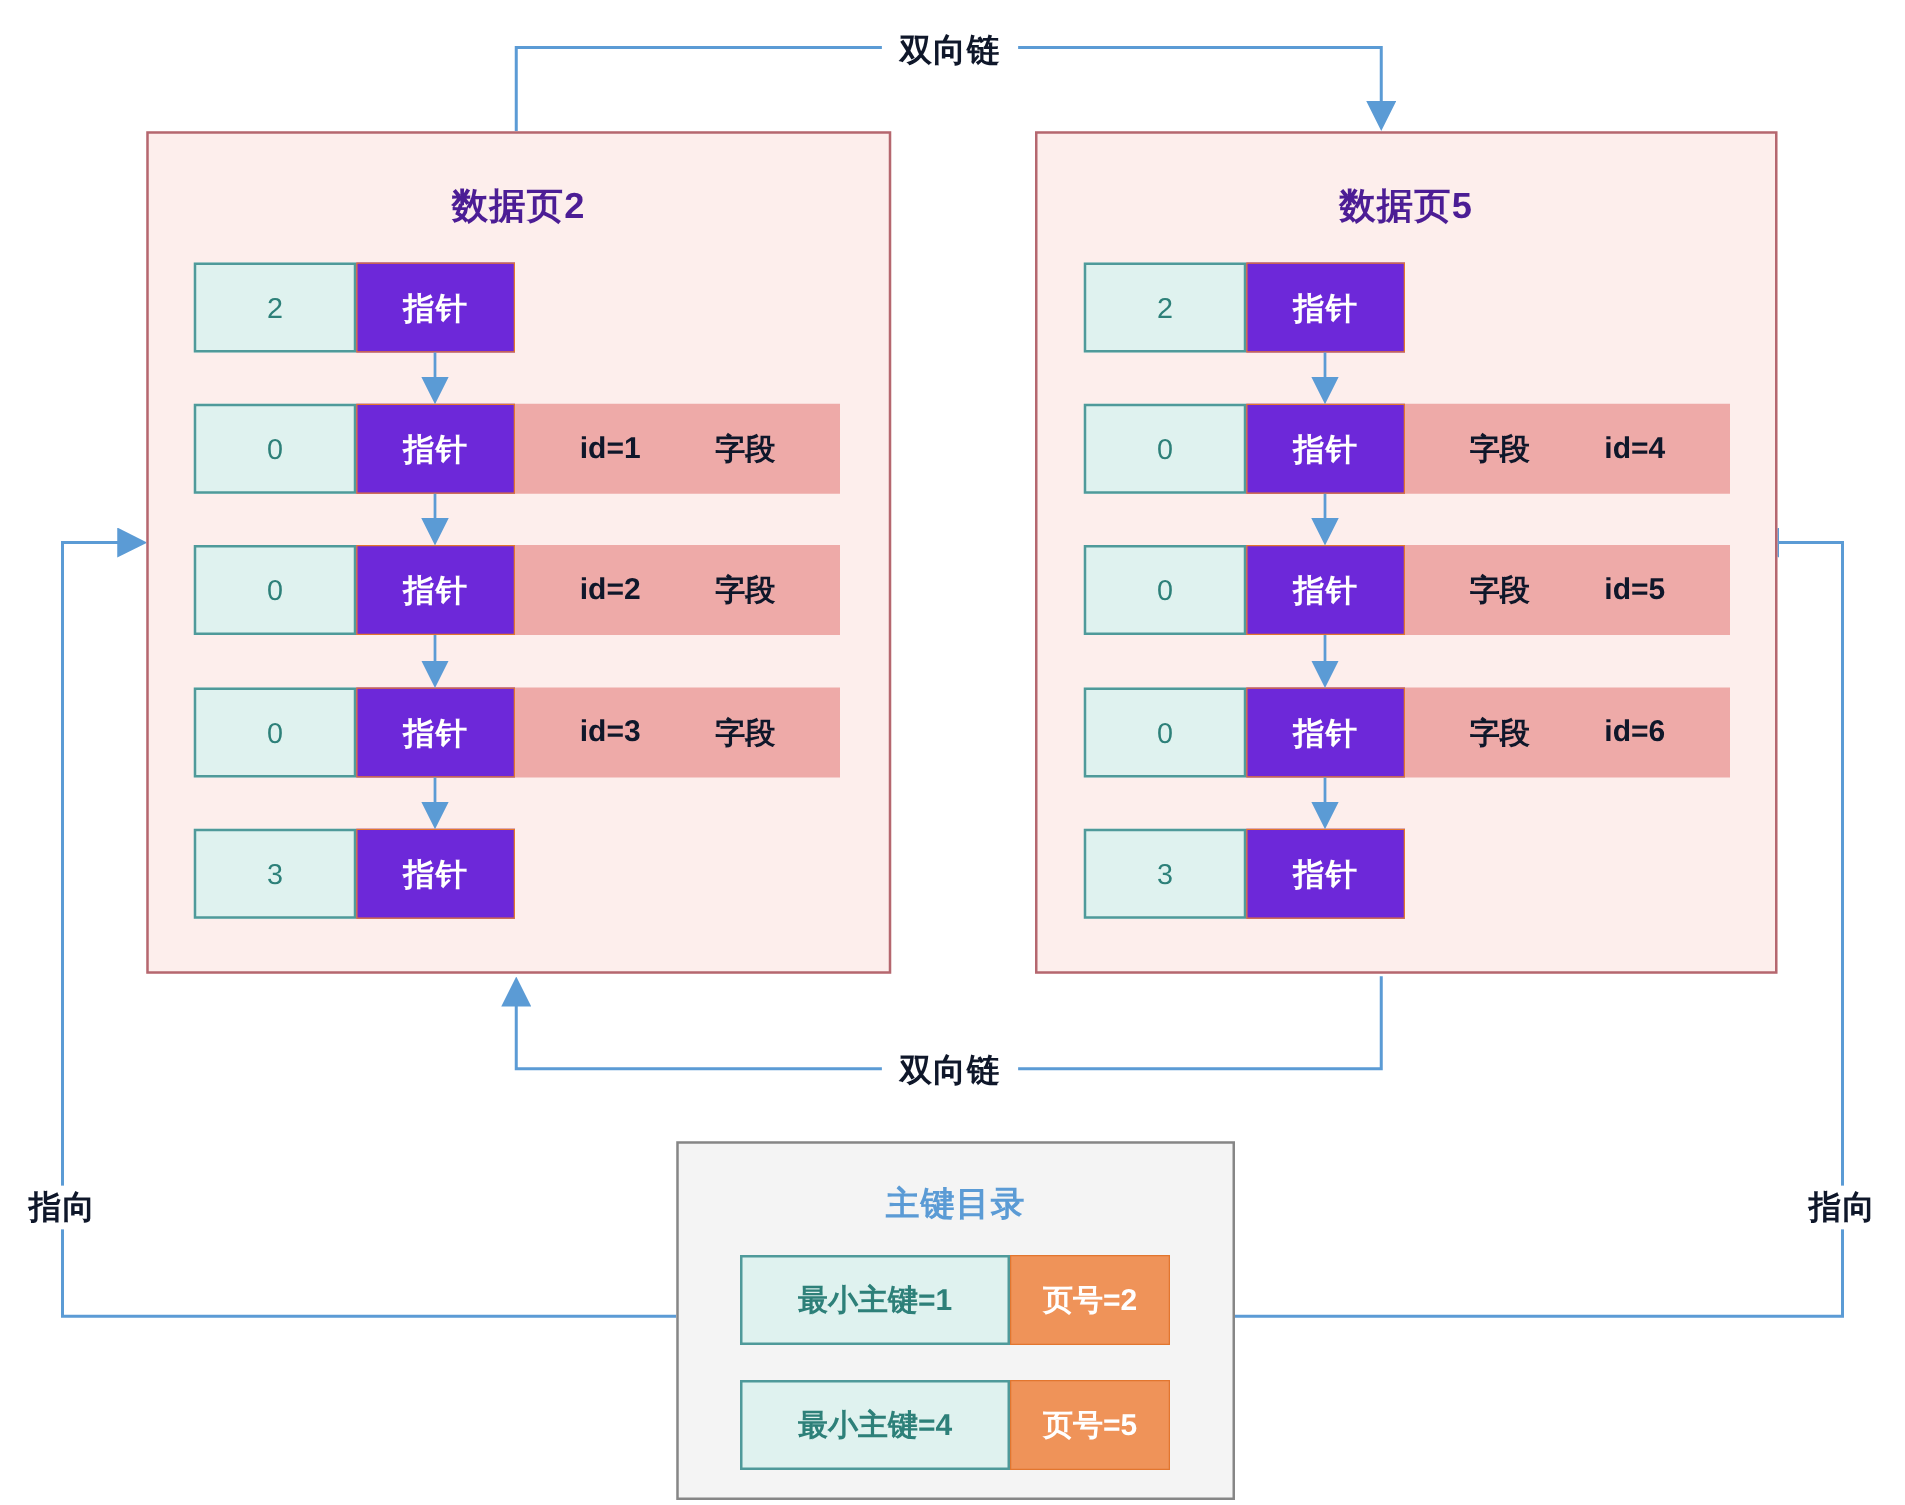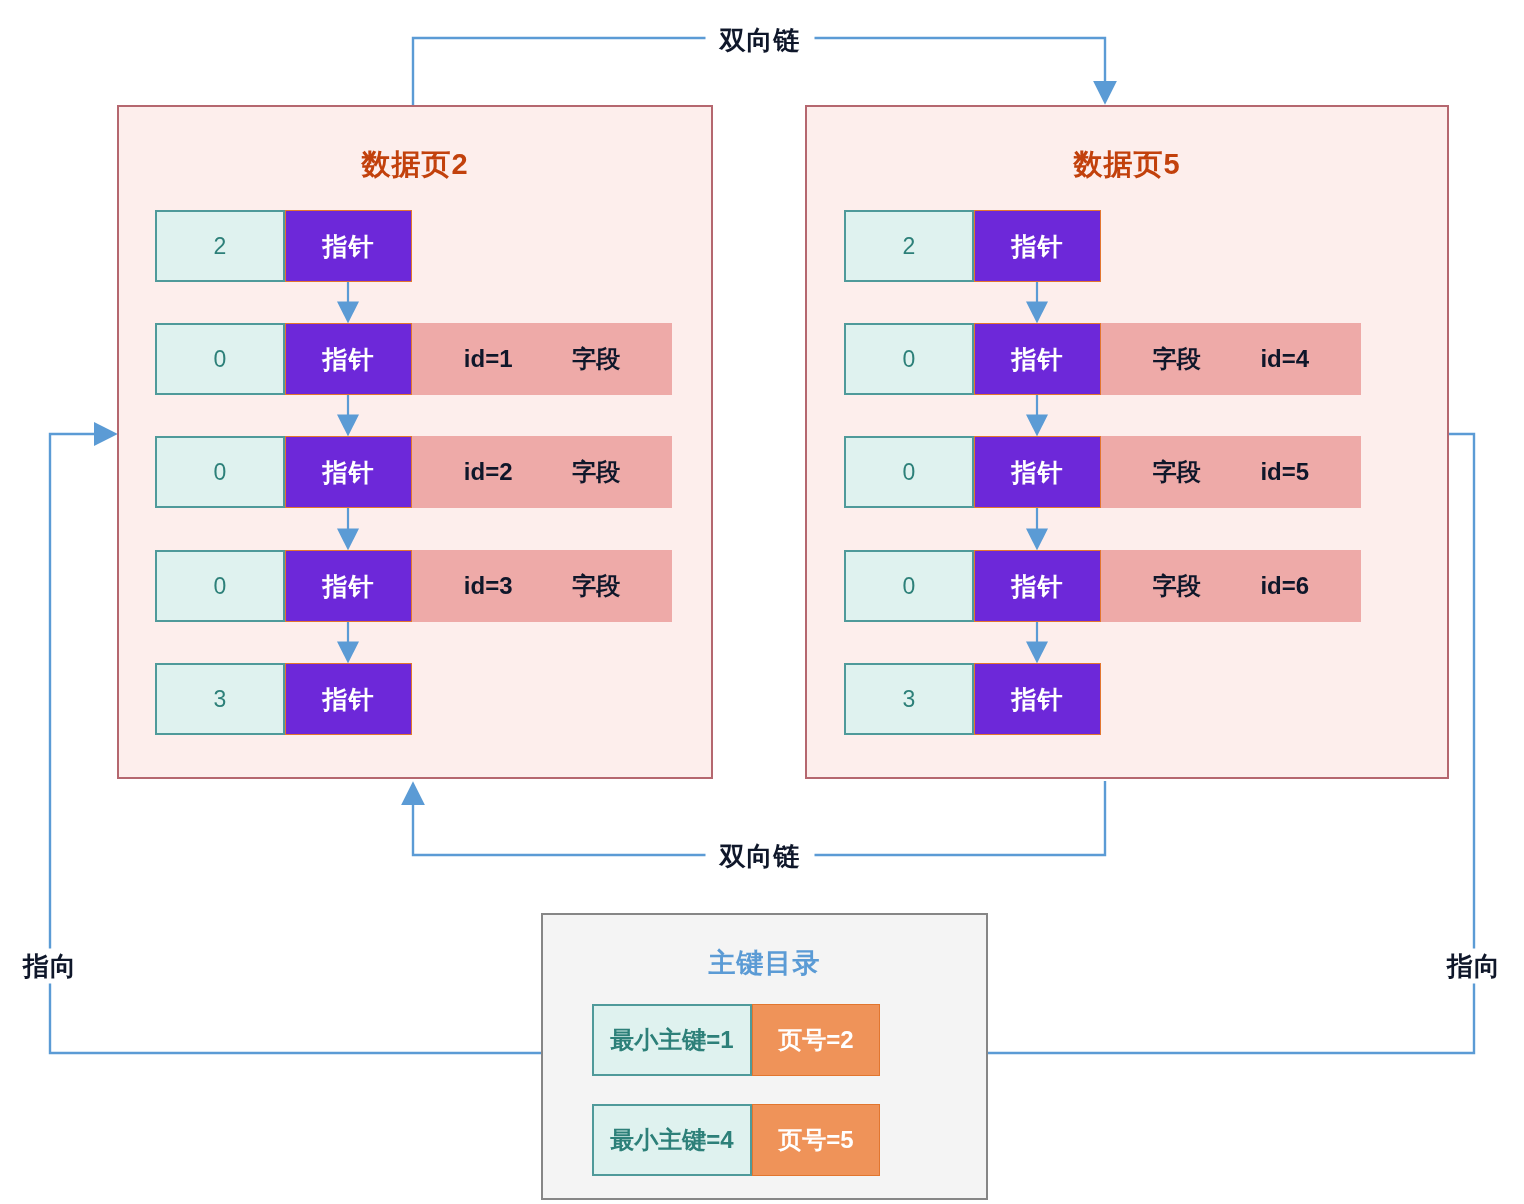--- a/index.html
+++ b/index.html
@@ -14,21 +14,21 @@
   .page-box{
     position:absolute;
     background:#fdeeec;
     border:2px solid #b5676f;
     box-sizing:border-box;
   }
   .page-title{
     position:absolute;left:0;right:0;top:38px;
     text-align:center;
     font-size:29px;font-weight:bold;
-    color:#c2410c;
+    color:#4c1d95;
     letter-spacing:1px;
     white-space:nowrap;
   }
 
   
   .rec-row{position:absolute;height:72px;display:flex;align-items:stretch;}
   .cell-num{
     width:130px;
     background:#dff2ef;
     border:2px solid #4f9a9a;
@@ -62,21 +62,21 @@
     border:2px solid #868686;
     box-sizing:border-box;
   }
   .dir-title{
     position:absolute;left:0;right:0;top:30px;
     text-align:center;font-size:27px;font-weight:bold;color:#5b9bd5;
     letter-spacing:1px;white-space:nowrap;
   }
   .dir-row{position:absolute;height:72px;display:flex;align-items:stretch;}
   .dir-key{
-    width:160px;background:#dff2ef;border:2px solid #4f9a9a;box-sizing:border-box;
+    width:216px;background:#dff2ef;border:2px solid #4f9a9a;box-sizing:border-box;
     display:flex;align-items:center;justify-content:center;
     color:#2d8079;font-size:24px;font-weight:bold;white-space:nowrap;
   }
   .dir-page{
     width:128px;background:#ef9359;border:1px solid #e2762f;box-sizing:border-box;
     display:flex;align-items:center;justify-content:center;
     color:#ffffff;font-size:24px;font-weight:bold;white-space:nowrap;
   }
 
   
@@ -155,21 +155,21 @@
     </div>
 
     <svg class="wires" style="width:596px;height:674px;" viewBox="0 0 596 674">
       <path d="M229,175 L229,212" fill="none" stroke="#5b9bd5" stroke-width="2.2" marker-end="url(#arw)"></path>
       <path d="M229,288 L229,325" fill="none" stroke="#5b9bd5" stroke-width="2.2" marker-end="url(#arw)"></path>
       <path d="M229,401 L229,439" fill="none" stroke="#5b9bd5" stroke-width="2.2" marker-end="url(#arw)"></path>
       <path d="M229,515 L229,552" fill="none" stroke="#5b9bd5" stroke-width="2.2" marker-end="url(#arw)"></path>
     </svg>
   </div>
 
-  <div class="page-box" style="left:805px;top:105px;width:644px;height:674px;">
+  <div class="page-box" style="left:828px;top:105px;width:594px;height:674px;">
     <div class="page-title">数据页5</div>
 
     <div class="rec-row" style="left:37px;top:103px;">
       <div class="cell-num">2</div>
       <div class="cell-ptr">指针</div>
     </div>
 
     <div class="rec-row" style="left:37px;top:216px;">
       <div class="cell-num">0</div>
       <div class="cell-ptr">指针</div>

